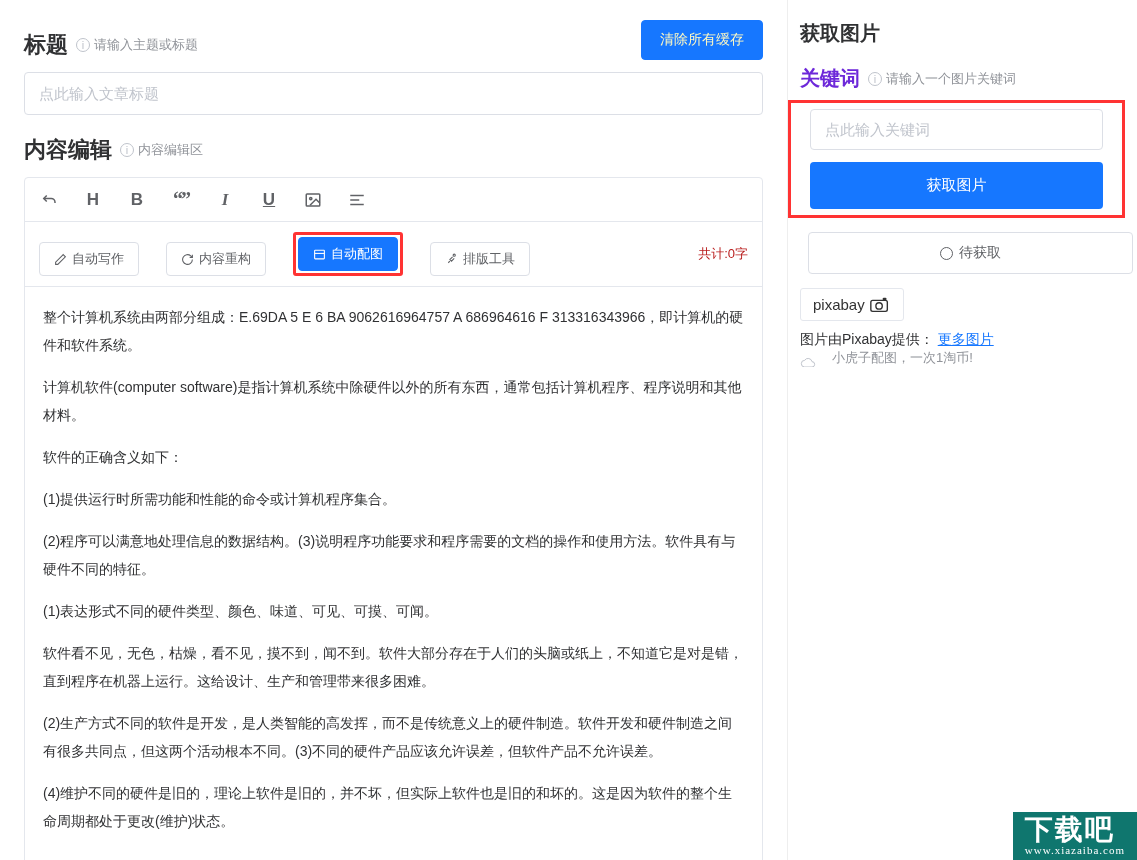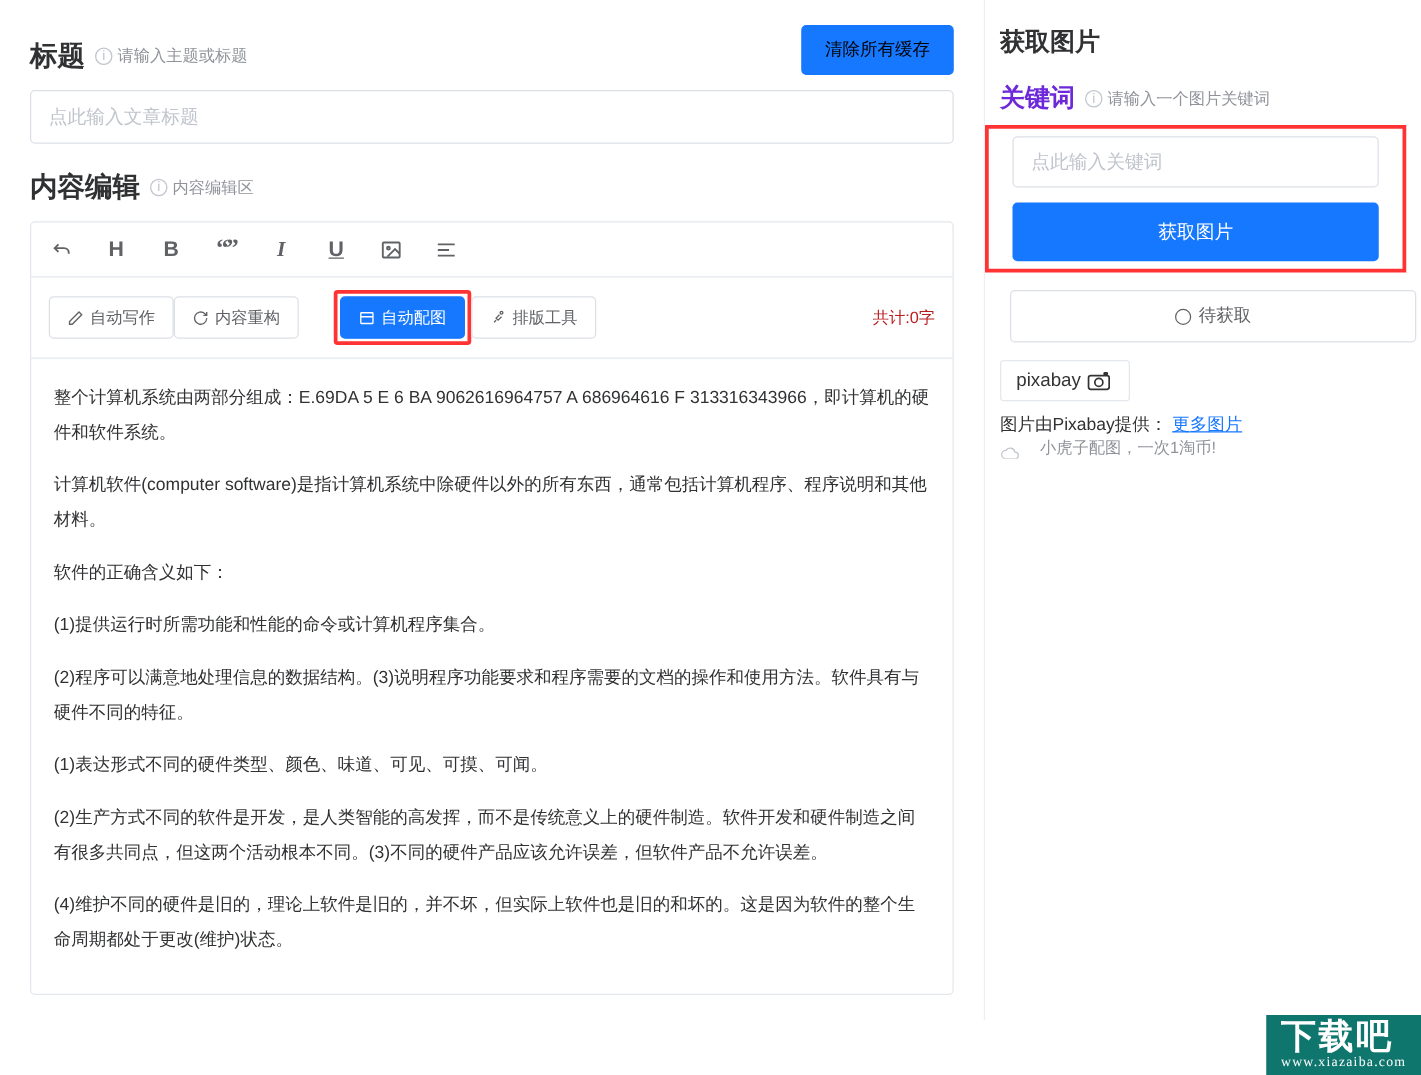--- a/index.html
+++ b/index.html
@@ -9,36 +9,36 @@
 .sidebar { width: 350px; padding: 20px 12px 20px 0; border-left: 1px solid #eee; }
 
 .section-header { display: flex; align-items: flex-end; justify-content: space-between; margin-bottom: 12px; }
 .section-title-group { display: flex; align-items: center; gap: 8px; }
 .section-title { font-size: 22px; font-weight: 600; color: #303133; }
 .section-hint { color: #909399; font-size: 13px; display: flex; align-items: center; gap: 4px; }
 .info-circle { display: inline-flex; align-items: center; justify-content: center; width: 14px; height: 14px; border: 1px solid #c0c4cc; border-radius: 50%; font-size: 11px; color: #c0c4cc; }
 
 .btn { display: inline-flex; align-items: center; justify-content: center; gap: 5px; border: 1px solid #dcdfe6; background: #fff; color: #606266; padding: 8px 16px; border-radius: 4px; cursor: pointer; font-size: 13px; font-family: inherit; }
 .btn-primary { background: #1677ff; border-color: #1677ff; color: #fff; }
-.btn-clear { background: #1677ff; border-color: #1677ff; color: #000000; padding: 10px 18px; font-size: 14px; }
+.btn-clear { background: #1677ff; border-color: #1677ff; color: #fef9c3; padding: 10px 18px; font-size: 14px; }
 
 .title-input { width: 100%; padding: 12px 14px; border: 1px solid #dcdfe6; border-radius: 4px; font-size: 15px; color: #606266; margin-bottom: 20px; font-family: inherit; }
 .title-input::placeholder { color: #c0c4cc; }
 
 .editor-box { border: 1px solid #e4e7ed; border-radius: 4px; }
 .toolbar-row1 { display: flex; align-items: center; gap: 24px; padding: 10px 14px; border-bottom: 1px solid #e4e7ed; }
 .tb-icon { color: #606266; cursor: pointer; font-size: 17px; font-weight: bold; display: inline-flex; align-items: center; justify-content: center; width: 20px; }
 .tb-icon.ital { font-style: italic; font-family: serif; }
 .tb-icon.under { text-decoration: underline; }
 .tb-icon svg { width: 18px; height: 18px; }
 
 .toolbar-row2 { display: flex; align-items: center; justify-content: space-between; padding: 10px 14px; border-bottom: 1px solid #e4e7ed; }
-.tb-left { display: flex; gap: 0; align-items: center; }
+.tb-left { display: flex; gap: 27px; align-items: flex-end; }
 .tb-btn { padding: 7px 14px; font-size: 13px; }
-.highlight-box { border: 3px solid #ff3333; border-radius: 3px; padding: 2px; margin-left: 28px; }
+.highlight-box { border: 3px solid #ff3333; border-radius: 3px; padding: 2px; }
 .counter { color: #b91c1c; font-size: 13px; }
 
 .content-area { padding: 16px 18px; line-height: 2; color: #303133; font-size: 14px; min-height: 460px; }
 .content-area p { margin-bottom: 14px; }
 .sb-title { font-size: 20px; font-weight: 600; color: #303133; margin-bottom: 18px; padding-left: 12px; }
 .sb-sub-row { display: flex; align-items: center; gap: 8px; margin-bottom: 0; padding-left: 12px; }
 .sb-sub-title { font-size: 20px; font-weight: 600; color: #6d28d9; }
 .sb-hint { color: #909399; font-size: 13px; display: flex; align-items: center; gap: 4px; }
 
 .red-box { border: 3px solid #ff3333; padding: 6px 19px; margin-top: 8px; }
@@ -155,20 +155,21 @@
         <span class="counter">共计:0字</span>
       </div>
 
       <div class="content-area">
         <p>整个计算机系统由两部分组成：E.69DA 5 E 6 BA 9062616964757 A 686964616 F 313316343966，即计算机的硬件和软件系统。</p>
         <p>计算机软件(computer software)是指计算机系统中除硬件以外的所有东西，通常包括计算机程序、程序说明和其他材料。</p>
         <p>软件的正确含义如下：</p>
         <p>(1)提供运行时所需功能和性能的命令或计算机程序集合。</p>
         <p>(2)程序可以满意地处理信息的数据结构。(3)说明程序功能要求和程序需要的文档的操作和使用方法。软件具有与硬件不同的特征。</p>
         <p>(1)表达形式不同的硬件类型、颜色、味道、可见、可摸、可闻。</p>
+        <p>软件看不见，无色，枯燥，看不见，摸不到，闻不到。软件大部分存在于人们的头脑或纸上，不知道它是对是错，直到程序在机器上运行。这给设计、生产和管理带来很多困难。</p>
         <p>(2)生产方式不同的软件是开发，是人类智能的高发挥，而不是传统意义上的硬件制造。软件开发和硬件制造之间有很多共同点，但这两个活动根本不同。(3)不同的硬件产品应该允许误差，但软件产品不允许误差。</p>
         <p>(4)维护不同的硬件是旧的，理论上软件是旧的，并不坏，但实际上软件也是旧的和坏的。这是因为软件的整个生命周期都处于更改(维护)状态。</p>
       </div>
     </div>
   </div>
 
   <div class="sidebar">
     <div class="sb-title">获取图片</div>
 
     <div class="sb-sub-row">

